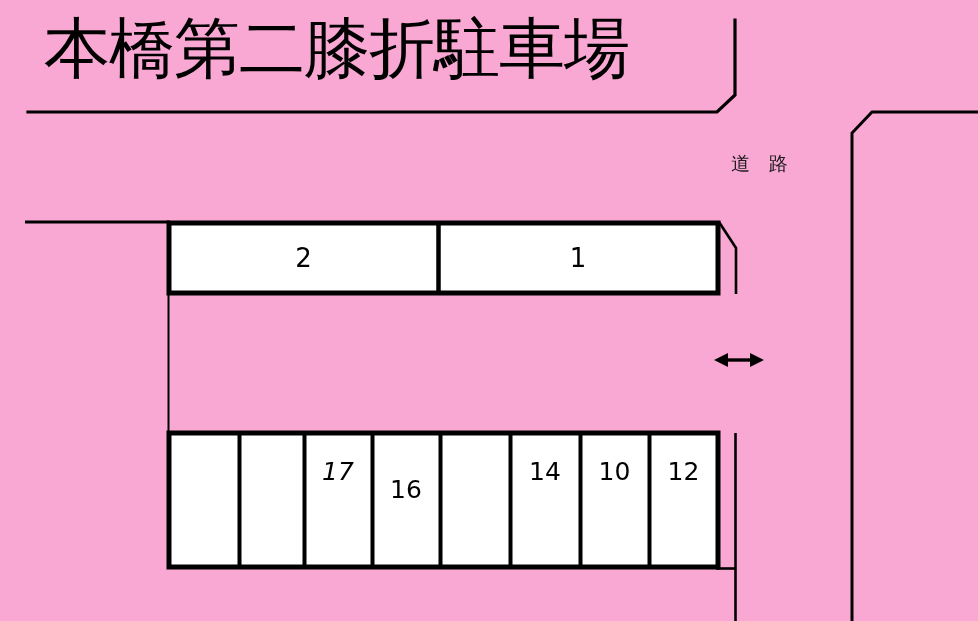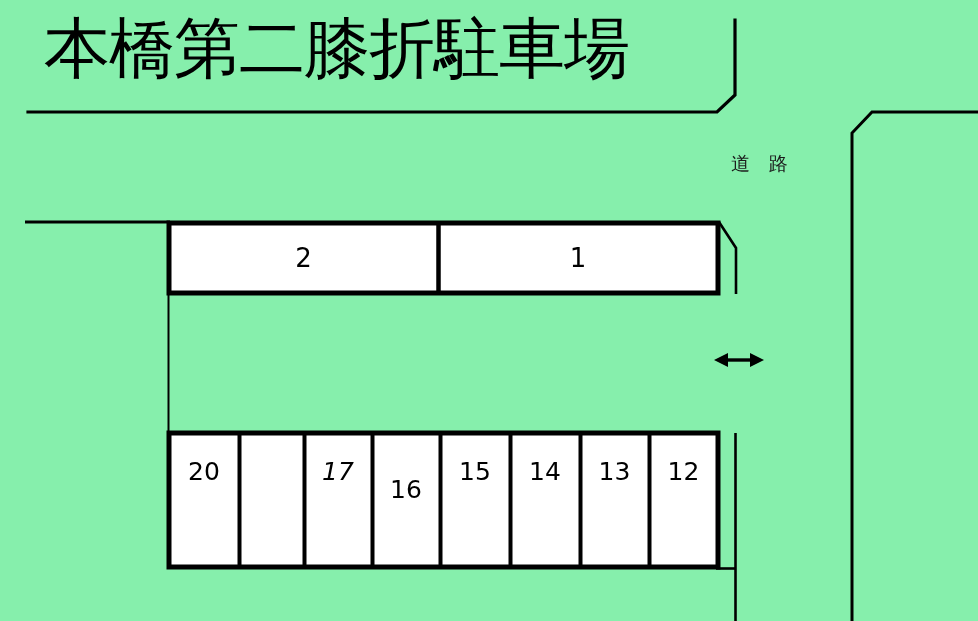--- a/index.html
+++ b/index.html
@@ -9,21 +9,21 @@
     background: #ffffff;
   }
   body {
     font-family: "Liberation Sans", "DejaVu Sans", sans-serif;
     color: #000000;
   }
   #diagram-root {
     position: relative;
     width: 978px;
     height: 621px;
-    background: #86efac;
+    background: #f9a8d4;
     overflow: hidden;
   }
   #lot-title {
     position: absolute;
     left: 44px;
     top: 8px;
     font-family: "DejaVu Sans", "Liberation Sans", sans-serif;
     font-size: 66px;
     line-height: 82px;
     font-weight: 400;
@@ -131,35 +131,29 @@
     </g>
   </svg>
 
   <div class="stall-cell" style="left:169px; top:223px; width:269px; height:70px;">
     <span class="stall-num top-row" style="left:0; top:22px; width:269px;">2</span>
   </div>
   <div class="stall-cell" style="left:438px; top:223px; width:280px; height:70px;">
     <span class="stall-num top-row" style="left:0; top:22px; width:280px;">1</span>
   </div>
 
-  <div class="stall-cell" style="left:169px; top:433px; width:70px; height:134px;">
-    <span class="stall-num bottom-row" style="left:0; top:26px; width:70px;">20</span>
-  </div>
   <div class="stall-cell" style="left:304px; top:433px; width:68px; height:134px;font-style:italic;">
     <span class="stall-num bottom-row" style="left:0; top:26px; width:68px;">17</span>
   </div>
   <div class="stall-cell" style="left:372px; top:433px; width:68px; height:134px;">
     <span class="stall-num bottom-row" style="left:0; top:26px; width:68px;margin-top:18px;">16</span>
   </div>
-  <div class="stall-cell" style="left:440px; top:433px; width:70px; height:134px;">
-    <span class="stall-num bottom-row" style="left:0; top:26px; width:70px;">15</span>
-  </div>
   <div class="stall-cell" style="left:510px; top:433px; width:70px; height:134px;">
     <span class="stall-num bottom-row" style="left:0; top:26px; width:70px;">14</span>
   </div>
   <div class="stall-cell" style="left:580px; top:433px; width:69px; height:134px;">
-    <span class="stall-num bottom-row" style="left:0; top:26px; width:69px;">13</span>
+    <span class="stall-num bottom-row" style="left:0; top:26px; width:69px;">10</span>
   </div>
   <div class="stall-cell" style="left:649px; top:433px; width:69px; height:134px;">
     <span class="stall-num bottom-row" style="left:0; top:26px; width:69px;text-align:center;">12</span>
   </div>
 
 </div>
 
 </body></html>

